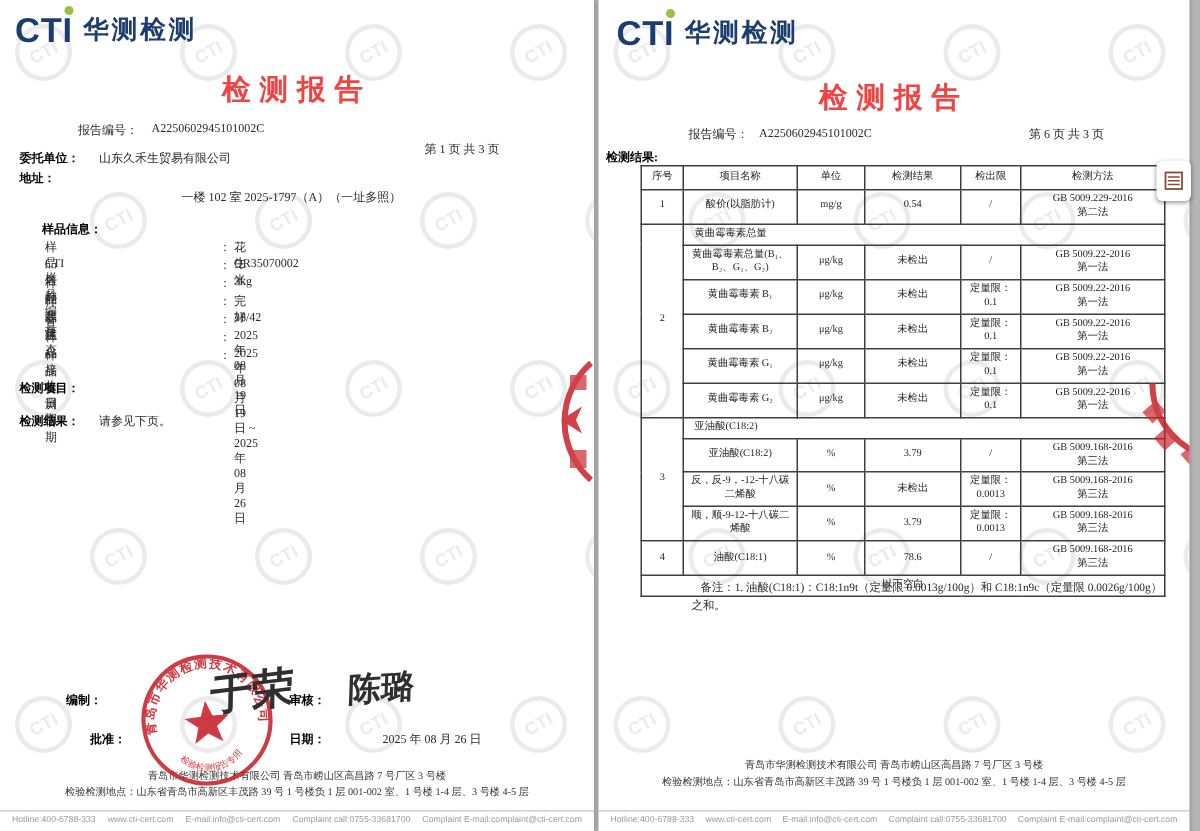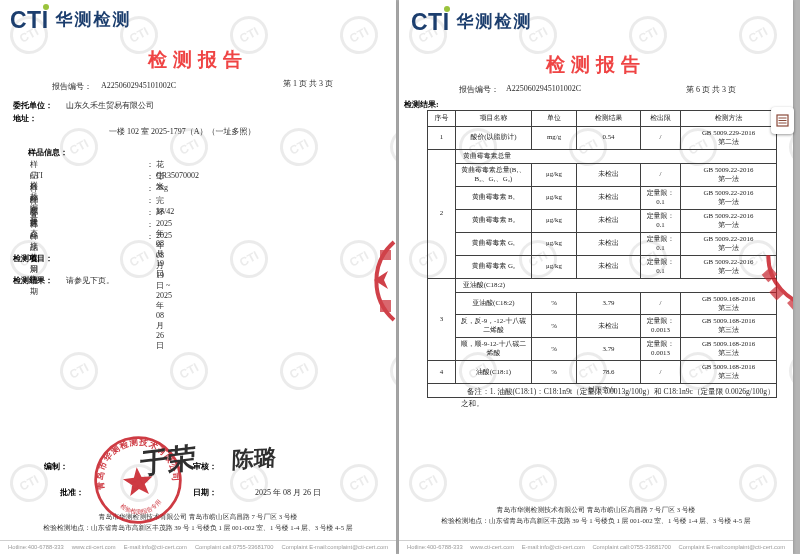--- a/index.html
+++ b/index.html
@@ -65,27 +65,27 @@
       <div class="wm" style="left: 120px; top: 16px;">CTI</div>
       <div class="wm" style="left: 10px; top: 16px;">CTI</div>
     <div class="abs logo" style="left:10px; top:8px;">
       <span class="logo-cti"><span>CTI</span><span class="logo-dot"></span></span>
       <span class="logo-cn">华测检测</span>
     </div>
     <div class="abs doc-title" style="top:47px;">检测报告</div>
 
     <div class="abs t8" style="left:52px; top:81px;">报告编号：</div>
     <div class="abs t8" style="left:101px; top:81px;">A2250602945101002C</div>
-    <div class="abs t8" style="left:283px; top:78px;">第 1 页 共 3 页</div>
+    <div class="abs t8" style="left:283px; top:94px;">第 1 页 共 3 页</div>
 
     <div class="abs t8 bold" style="left:13px; top:100px;">委托单位：</div>
     <div class="abs t8" style="left:66px; top:100px;">山东久禾生贸易有限公司</div>
 
     <div class="abs t8 bold" style="left:13px; top:113px;">地址：</div>
-    <div class="abs t8" style="left:109px; top:126px;">一楼 102 室 2025-1797（A）（一址多照）</div>
+    <div class="abs t8" style="left:121px; top:126px;">一楼 102 室 2025-1797（A）（一址多照）</div>
 
     <div class="abs t8 bold" style="left:28px; top:147px;">样品信息：</div>
 
     <div class="info-row" style="top:159px;">
       <span class="info-label">样品名称</span>
         <span class="info-colon">：</span>
         <span class="info-value">花生米</span>
     </div>
     <div class="info-row" style="top:171px;">
       <span class="info-label">CTI 样品编号</span>

